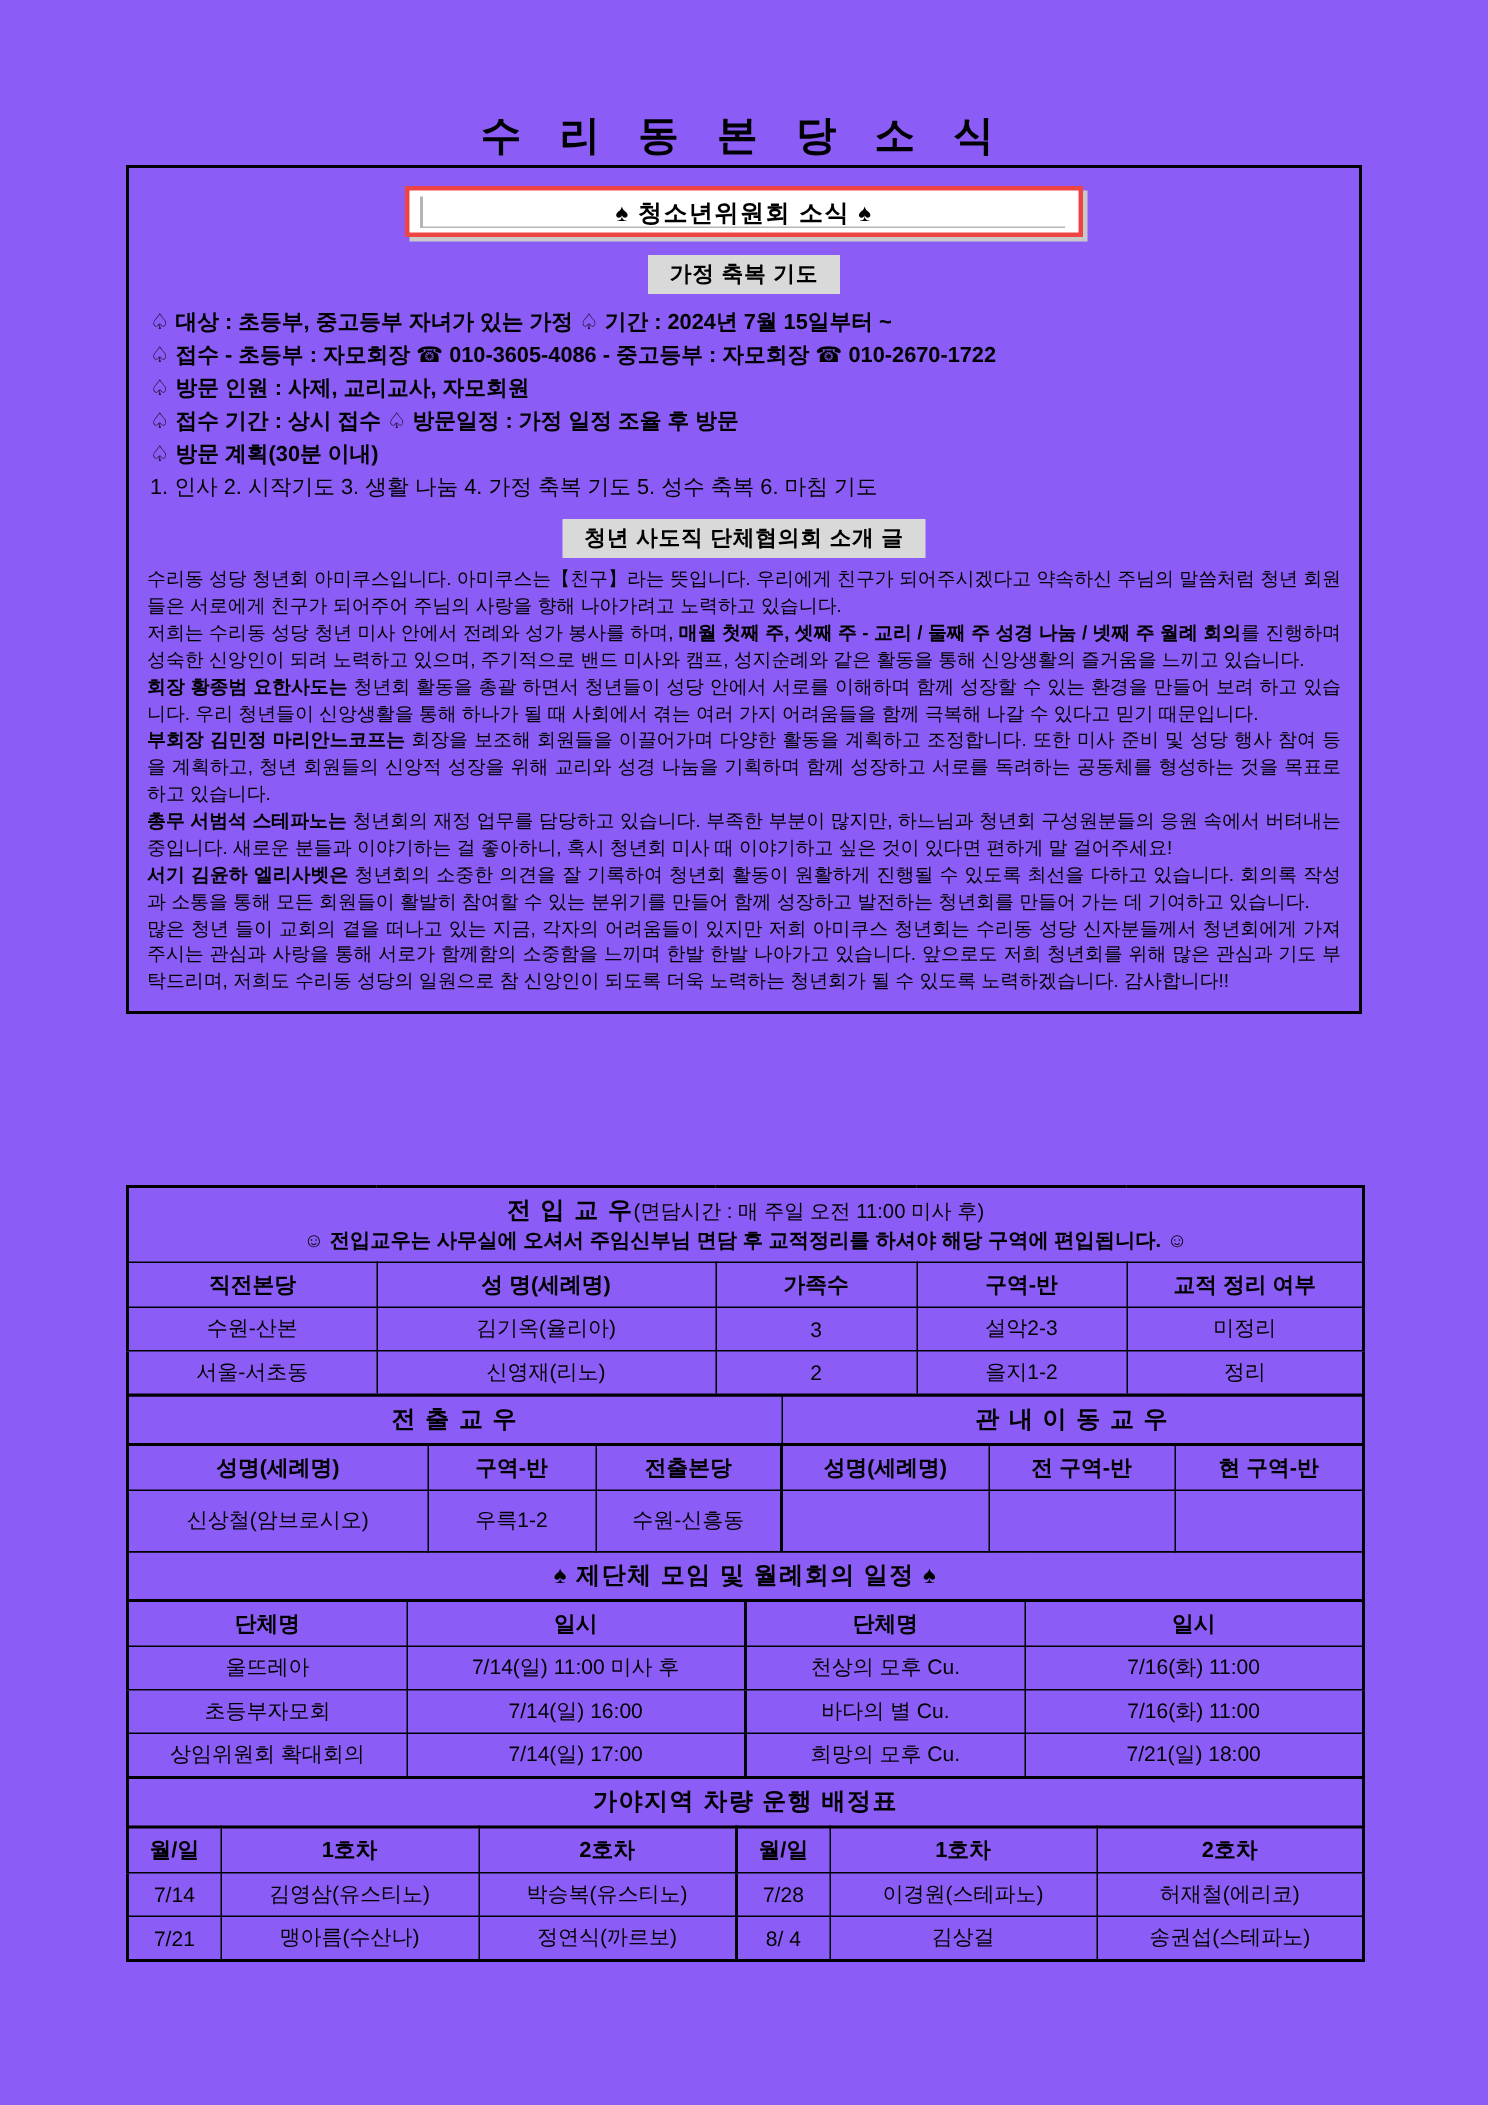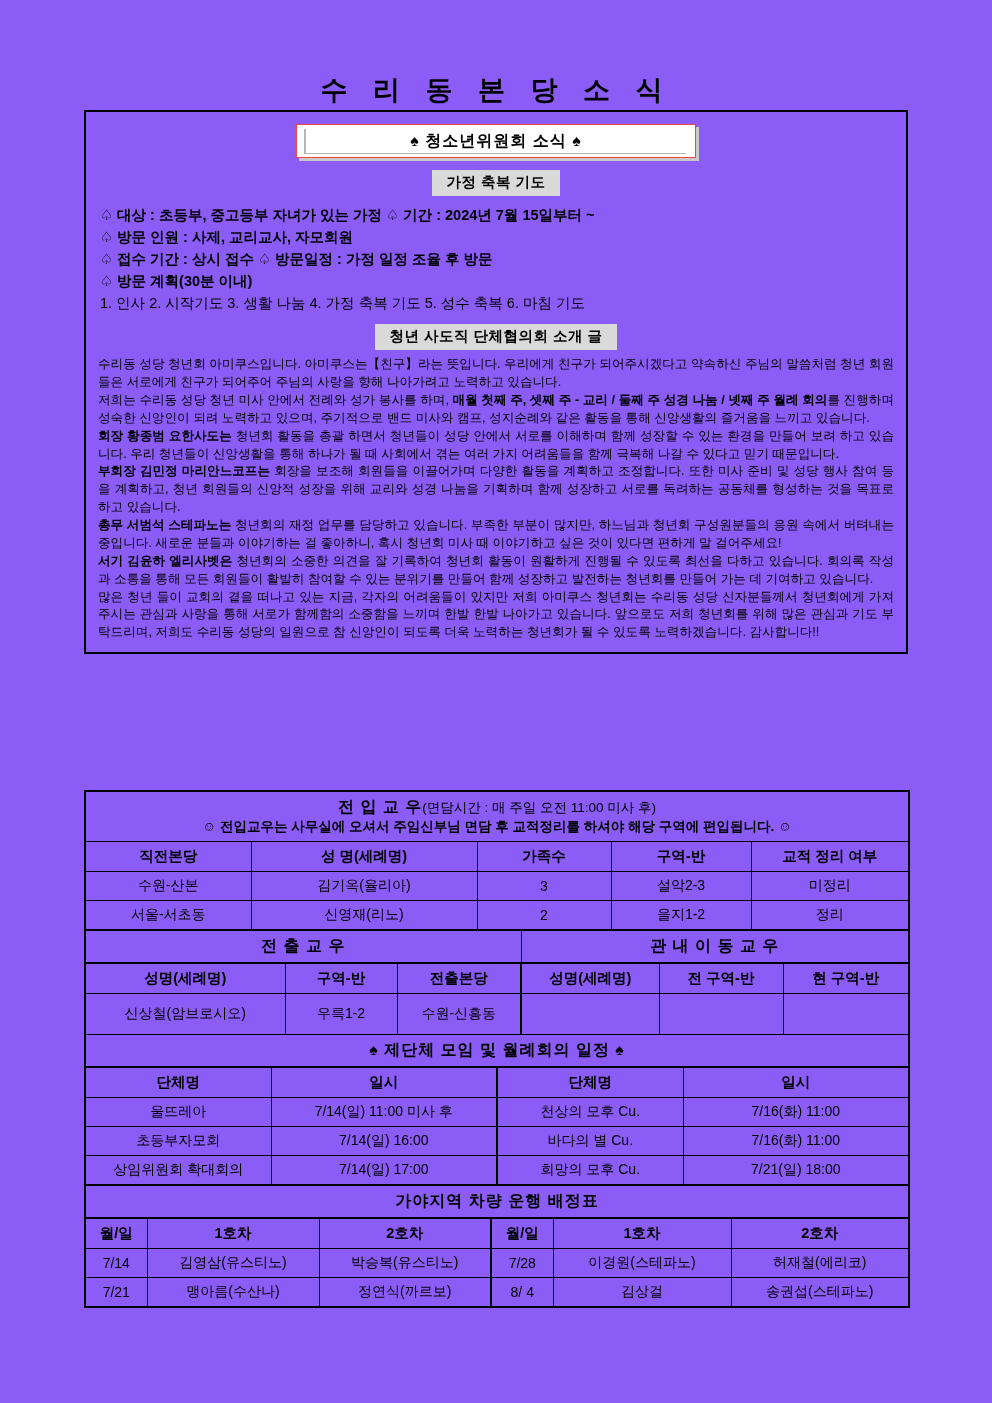--- a/index.html
+++ b/index.html
@@ -45,23 +45,23 @@
 
   
   .shadow-box-wrap {
     display: flex;
     justify-content: center;
     margin-top: 4px;
     margin-bottom: 6px;
   }
   .shadow-box {
     position: relative;
-    width: 400px;
+    width: 452px;
     height: 34px;
-    border: 1px solid #ef4444;
+    border: 3px solid #ef4444;
     box-sizing: border-box;
     background: #fff;
     box-shadow: 3px 3px 0 #c9c9c9;
   }
   .shadow-box .inner-line {
     position: absolute;
     left: 7px;
     top: 4px;
     right: 9px;
     bottom: 3px;
@@ -177,20 +177,21 @@
         <div class="sb-text">♠ 청소년위원회 소식 ♠</div>
       </div>
     </div>
 
     <div class="gray-head-wrap">
       <span class="gray-head">가정 축복 기도</span>
     </div>
 
     <ul class="bullet-list">
       <li>♤ 대상 : 초등부, 중고등부 자녀가 있는 가정 ♤ 기간 : 2024년 7월 15일부터 ~</li>
+      <li>♤ 접수 - 초등부 : 자모회장 ☎ 010-3605-4086 - 중고등부 : 자모회장 ☎ 010-2670-1722</li>
       <li>♤ 방문 인원 : 사제, 교리교사, 자모회원</li>
       <li>♤ 접수 기간 : 상시 접수 ♤ 방문일정 : 가정 일정 조율 후 방문</li>
       <li>♤ 방문 계획(30분 이내)</li>
     </ul>
     <div class="plain-line">1. 인사 2. 시작기도 3. 생활 나눔 4. 가정 축복 기도 5. 성수 축복 6. 마침 기도</div>
 
     <div class="gray-head-wrap" style="margin-top:10px;margin-bottom:6px;">
       <span class="gray-head">청년 사도직 단체협의회 소개 글</span>
     </div>
 

